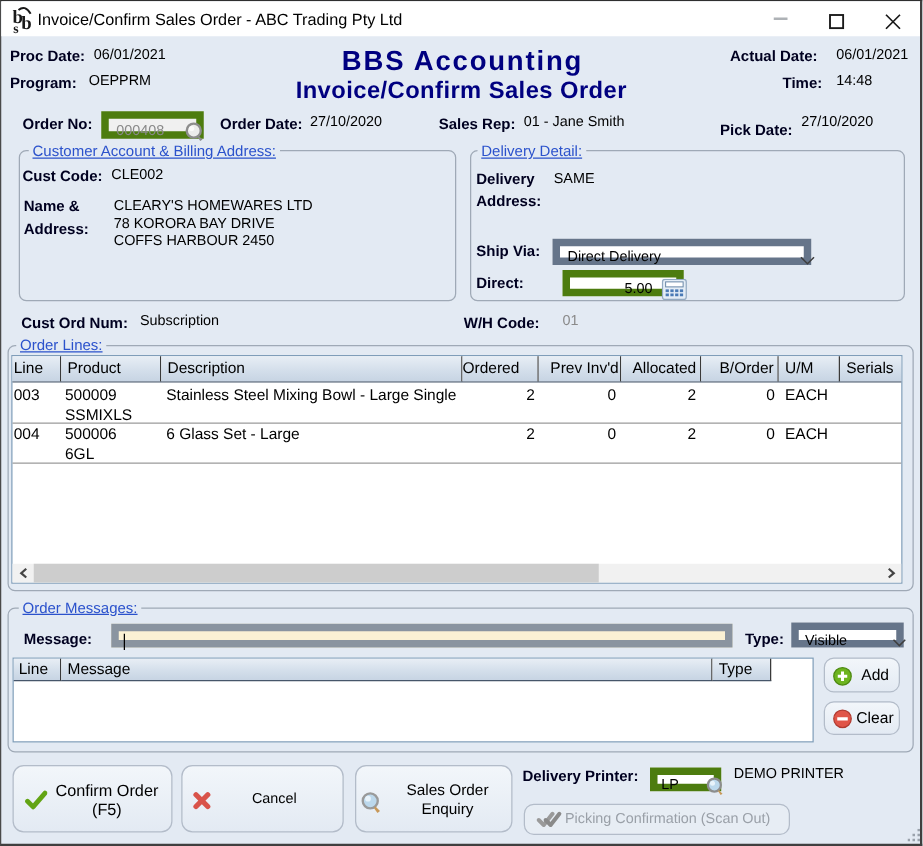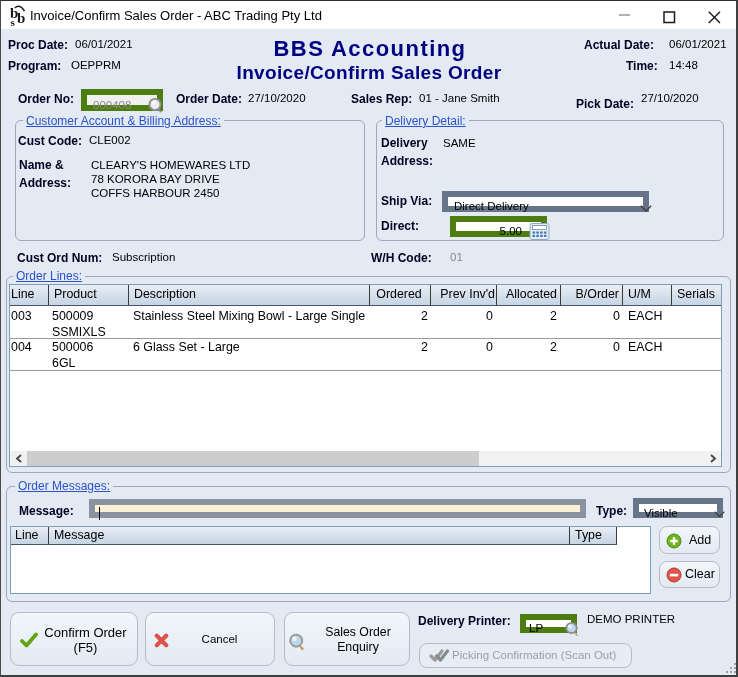--- a/index.html
+++ b/index.html
@@ -129,21 +129,21 @@
     <div class="hcell" style="left:119px;width:241px;"></div>
     <div class="hcell" style="left:360px;width:61px;"></div>
     <div class="hcell" style="left:421px;width:66px;"></div>
     <div class="hcell" style="left:487px;width:64px;"></div>
     <div class="hcell" style="left:551px;width:62px;"></div>
     <div class="hcell" style="left:613px;width:49px;"></div>
     <div class="hcell" style="left:662px;width:49px;border-right:none;"></div>
     <div class="htx" style="left:1px;">Line</div>
     <div class="htx" style="left:44px;">Product</div>
     <div class="htx" style="left:124px;">Description</div>
-    <div class="htx" style="left:360px;width:58px;text-align:center;">Ordered</div>
+    <div class="htx" style="left:360px;width:58px;text-align:left;">Ordered</div>
     <div class="htx" style="left:421px;width:64px;text-align:right;">Prev Inv'd</div>
     <div class="htx" style="left:487px;width:60px;text-align:right;">Allocated</div>
     <div class="htx" style="left:551px;width:58px;text-align:right;">B/Order</div>
     <div class="htx" style="left:618px;">U/M</div>
     <div class="htx" style="left:667px;">Serials</div>
   </div>
 
   <div class="tcell" style="left:10px;top:308px;">003</div>
   <div class="tcell" style="left:51px;top:308px;">500009</div>
   <div class="tcell" style="left:51px;top:324px;">SSMIXLS</div>

